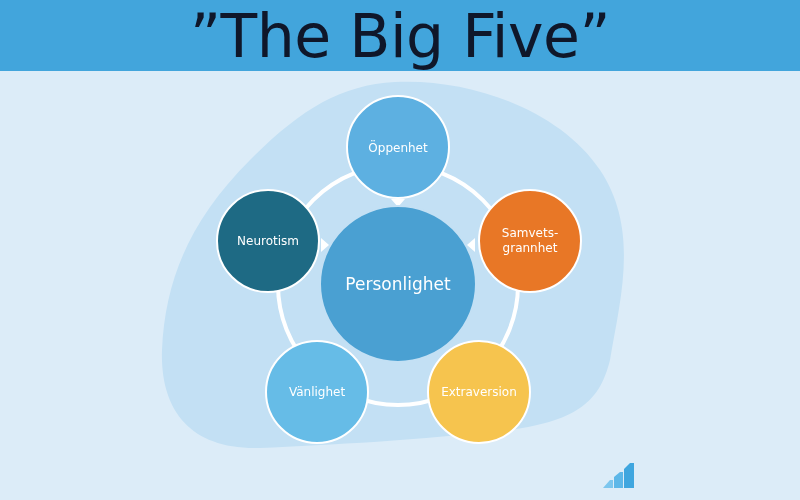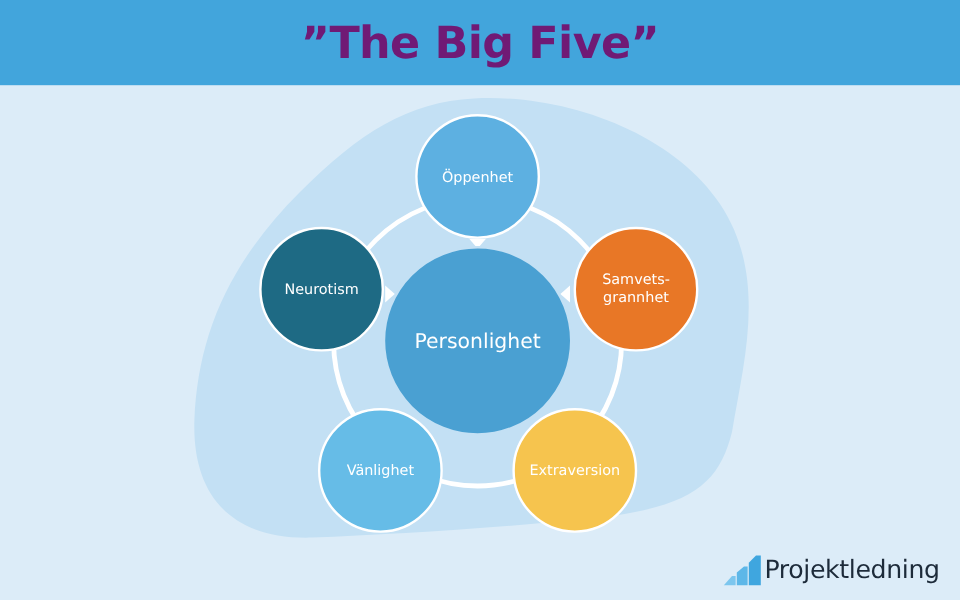--- a/index.html
+++ b/index.html
@@ -8,21 +8,21 @@
       background: #dcecf8;
       font-family: "DejaVu Sans", sans-serif;
       position: relative;
     }
     .header {
       position: absolute; left: 0; top: 0; width: 800px; height: 71px;
       background: #42a5dc;
       display: flex; align-items: center; justify-content: center;
     }
     .header-title {
-      color: #701a75; font-size: 37px; font-weight: bold; letter-spacing: -0.5px;
+      color: #0f172a; font-size: 60px; font-weight: normal; letter-spacing: -0.5px;
       font-family: "DejaVu Sans", sans-serif;
     }
     svg.diagram { position: absolute; left: 0; top: 0; }
     .logo {
       position: absolute; left: 603px; top: 460px; height: 30px;
       display: flex; align-items: center;
     }
     .logo-text {
       font-family: "DejaVu Sans", sans-serif; font-size: 21px; color: #1d2b3a;
       margin-left: 2px; letter-spacing: -0.3px;
@@ -78,14 +78,13 @@
     <text x="268" y="245" text-anchor="middle" fill="#ffffff" font-family="DejaVu Sans, sans-serif" font-size="12">Neurotism</text>
   </g>
 </svg>
 
 <div class="logo">
   <svg width="32" height="26" viewBox="0 0 32 26">
     <polygon points="0,26 7,18 10,18 10,26" fill="#7cc6ee"></polygon>
     <polygon points="11,26 11,15 17,10 20,10 20,26" fill="#5db7e8"></polygon>
     <polygon points="21,26 21,7 27,1 31,1 31,26" fill="#3fa6df"></polygon>
   </svg>
-  <span class="logo-text">Projektledning</span>
 </div>
 
 </body></html>

